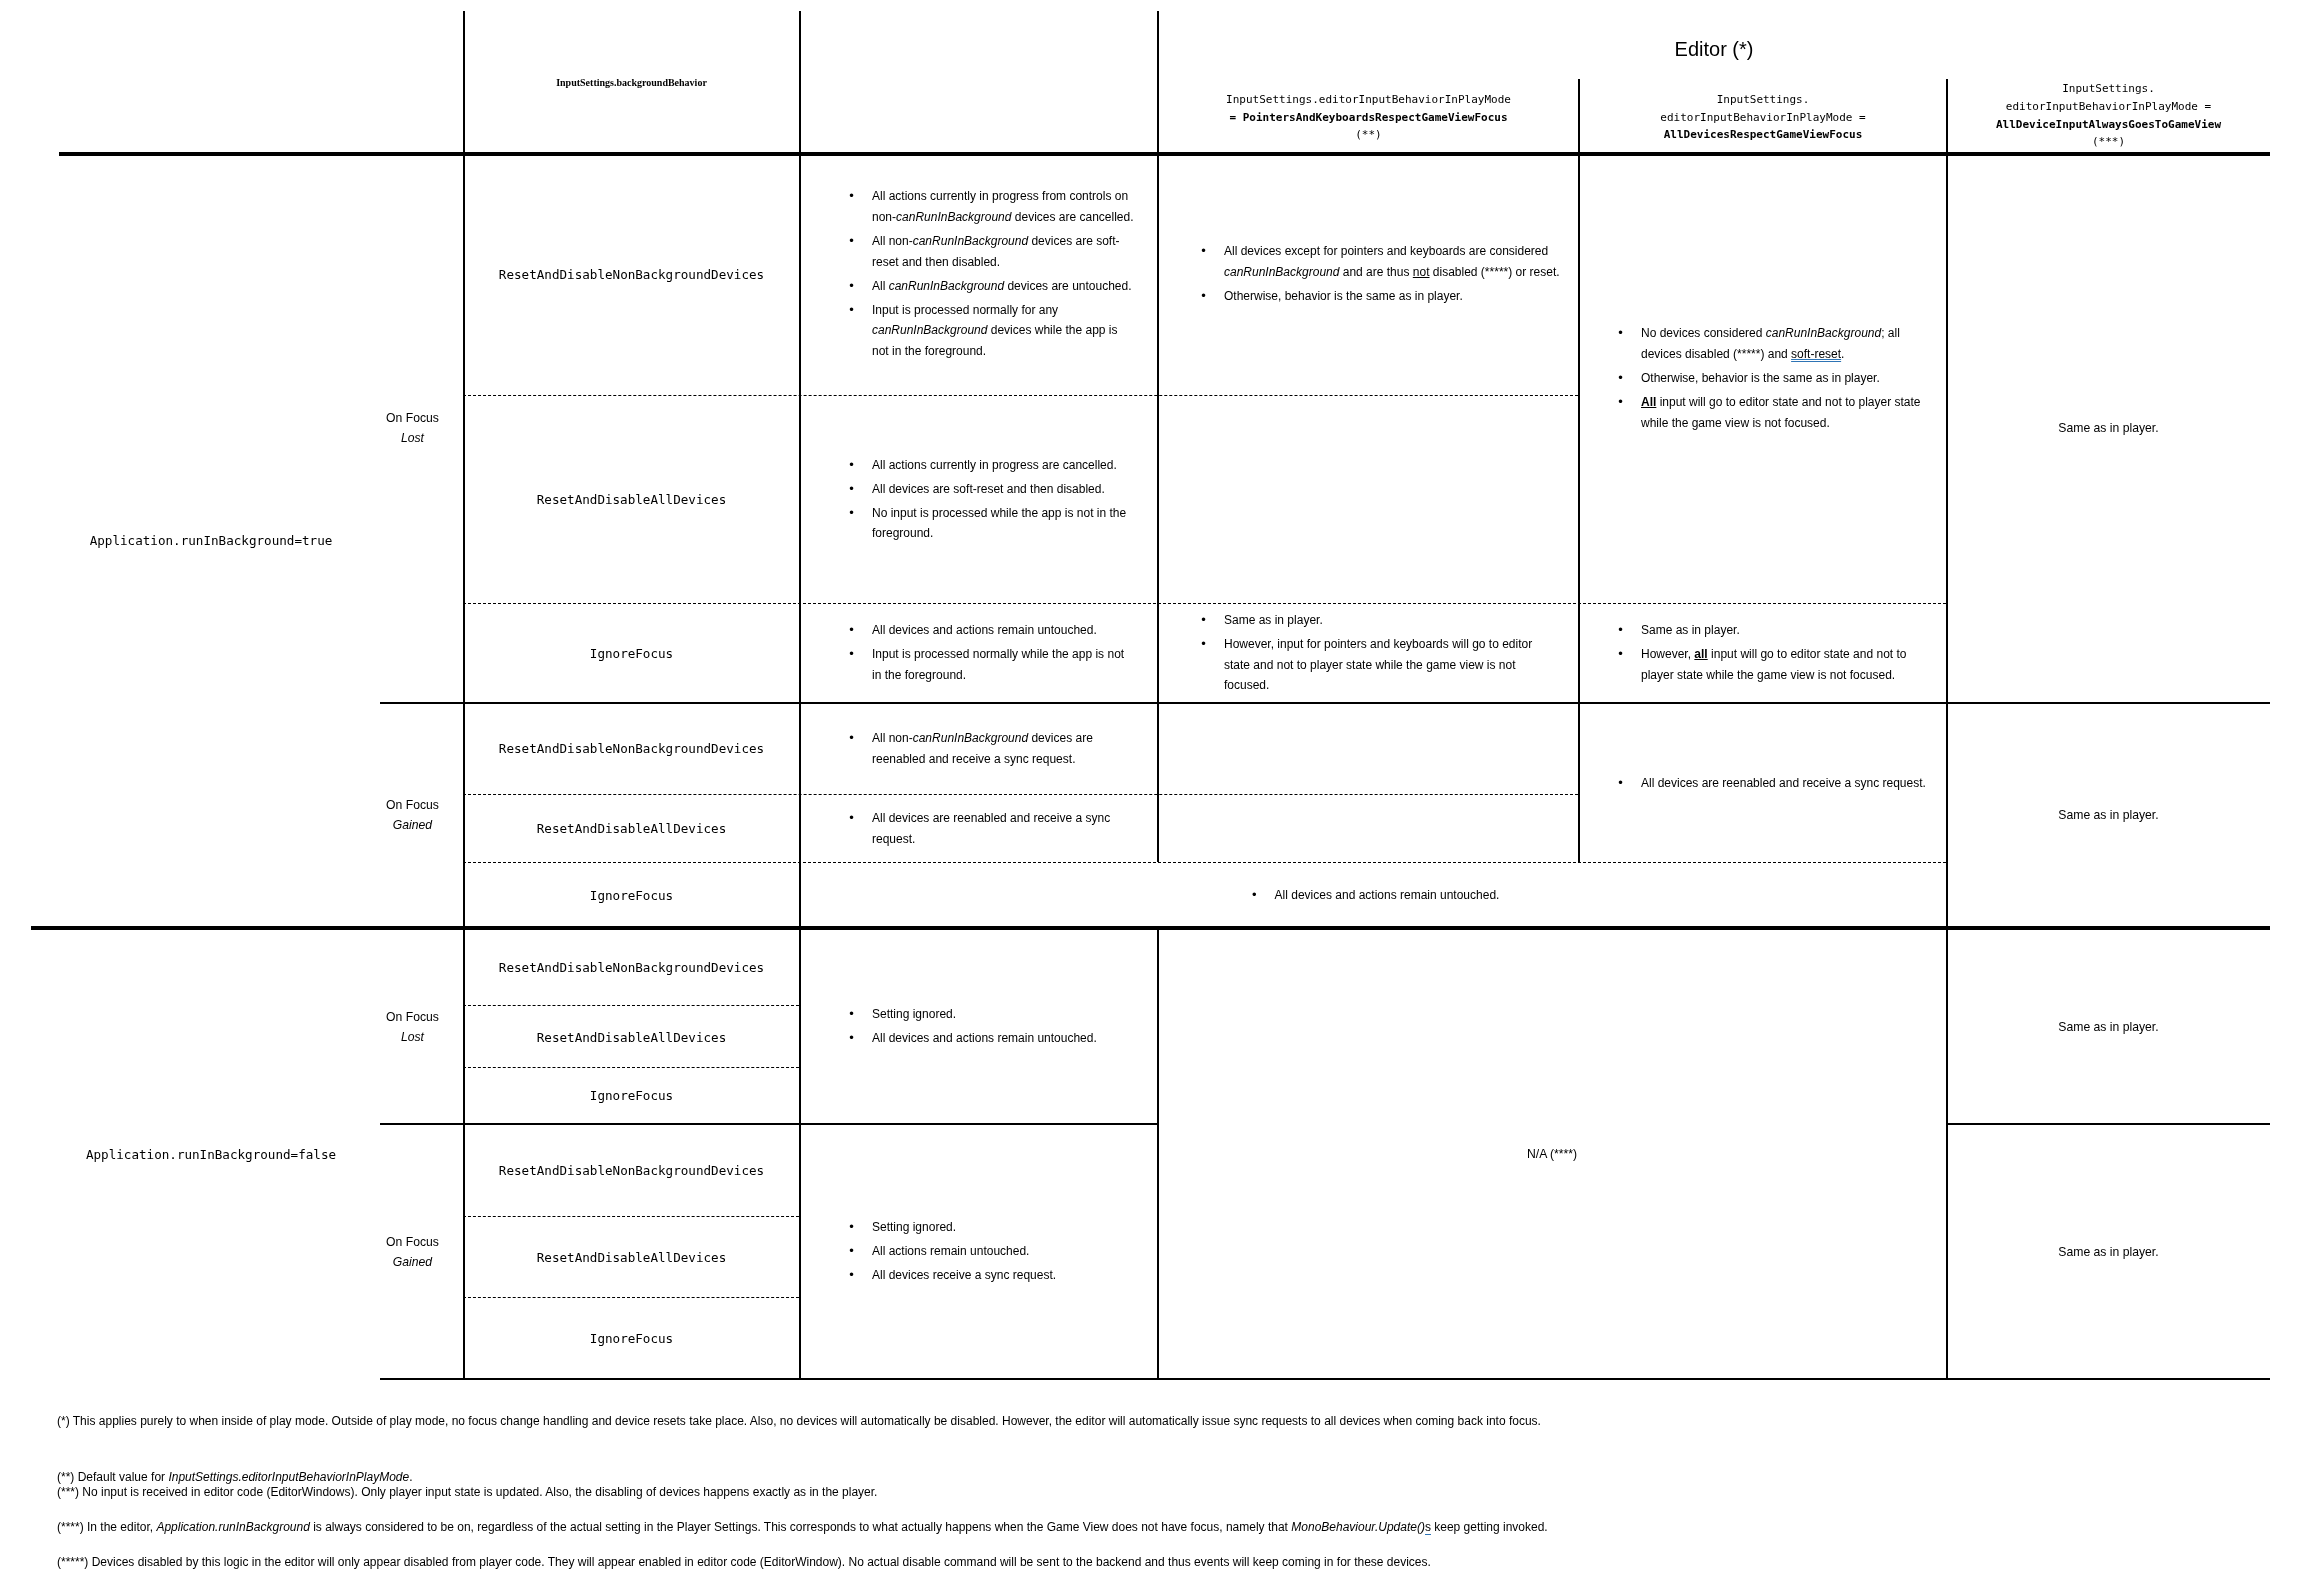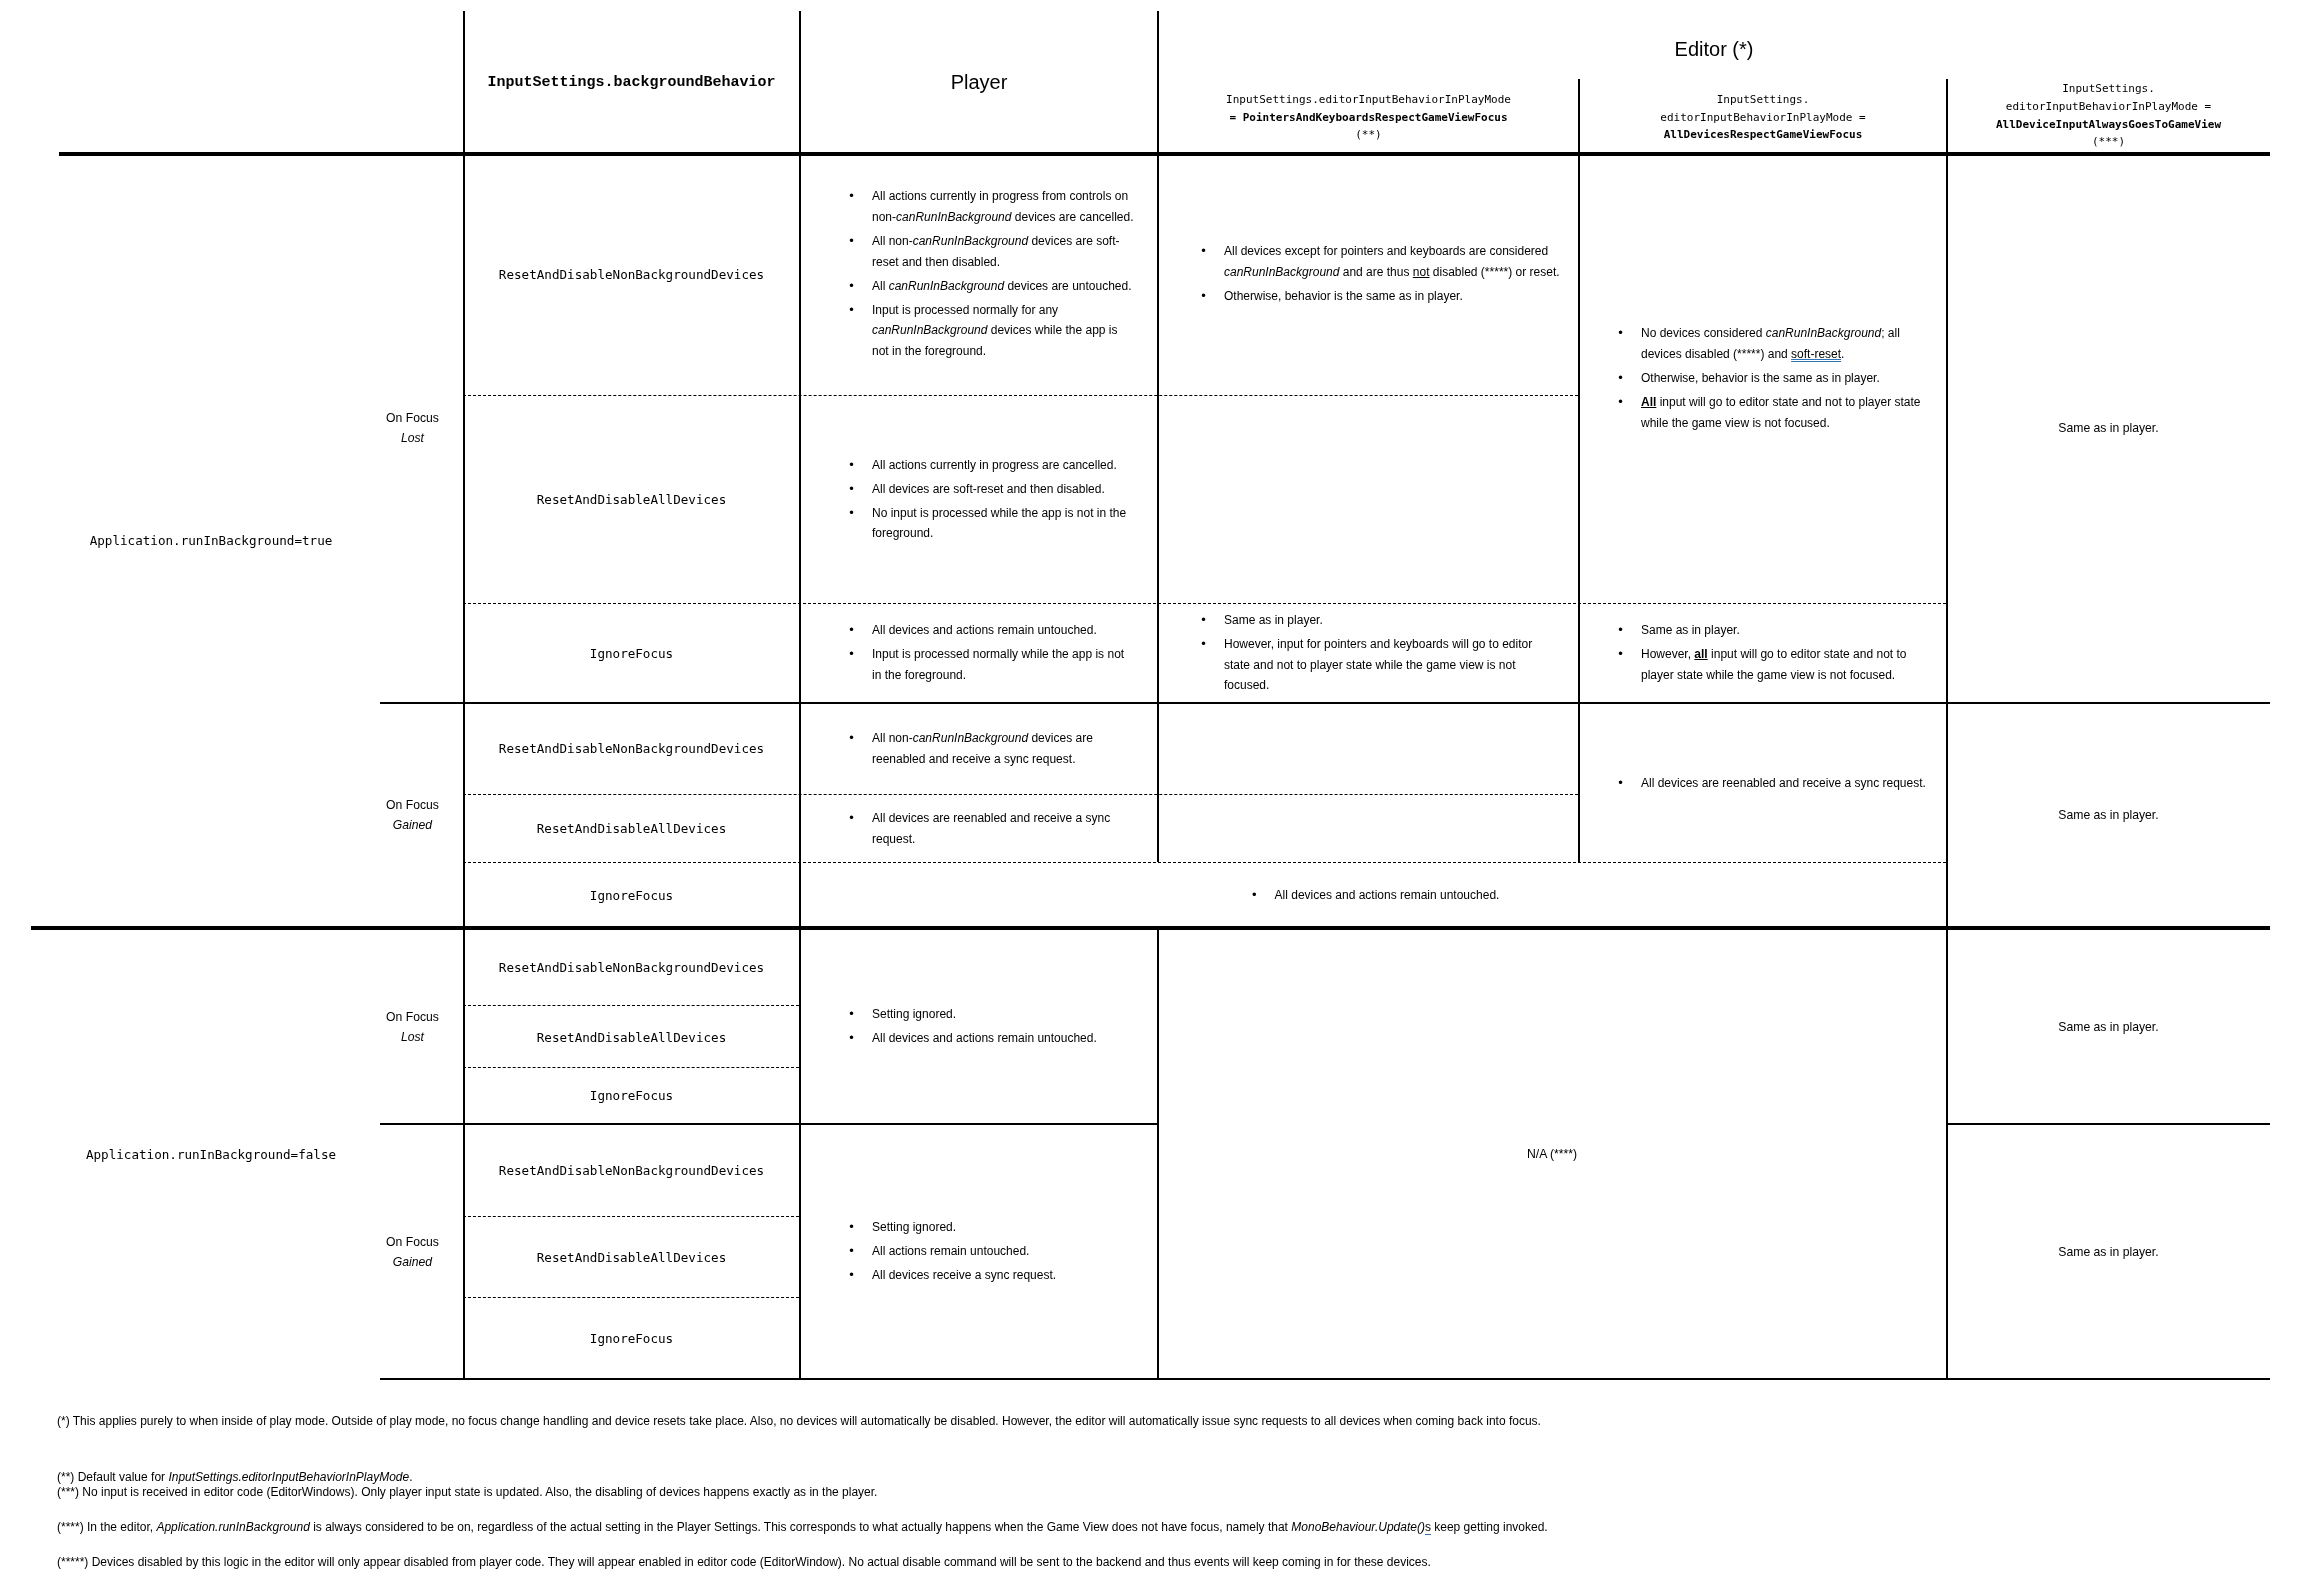--- a/index.html
+++ b/index.html
@@ -7,21 +7,21 @@
         font-family:"Liberation Sans",sans-serif;}
   
   .vl{position:absolute;width:1.5px;background:#000;}
   .hl{position:absolute;height:1.5px;background:#000;}
   .thick{height:3.8px;}
   .dl{position:absolute;height:0;border-top:1.5px dashed #000;}
   
   .cell{position:absolute;display:flex;align-items:center;justify-content:center;
         text-align:center;}
   .mono16{font-family:"DejaVu Sans Mono","Liberation Mono",monospace;font-size:12.6px;}
-  .monob{font-family:Liberation Mono, monospace;font-size:15px;font-weight:bold;}
+  .monob{font-family:Liberation Serif, serif;font-size:10px;font-weight:bold;}
   .hdr21{font-size:20px;}
   .codehdr{position:absolute;display:flex;flex-direction:column;align-items:center;
            justify-content:center;text-align:center;
            font-family:"DejaVu Sans Mono","Liberation Mono",monospace;font-size:11px;line-height:17.6px;}
   .codehdr .b{font-weight:bold;}
   .focuslbl{position:absolute;display:flex;flex-direction:column;align-items:center;
             justify-content:center;text-align:center;font-size:12.2px;line-height:20px;}
   .focuslbl .mode{font-style:italic;}
   .bullets{position:absolute;display:flex;align-items:center;}
   .bullets.ctr{justify-content:center;}
@@ -58,21 +58,20 @@
   <div class="dl" style="left:463px;top:395px;width:1115px;"></div>
   <div class="dl" style="left:463px;top:603px;width:1483px;"></div>
   <div class="dl" style="left:463px;top:794px;width:1115px;"></div>
   <div class="dl" style="left:463px;top:862px;width:1483px;"></div>
   <div class="dl" style="left:463px;top:1005px;width:336px;"></div>
   <div class="dl" style="left:463px;top:1067px;width:336px;"></div>
   <div class="dl" style="left:463px;top:1216px;width:336px;"></div>
   <div class="dl" style="left:463px;top:1297px;width:336px;"></div>
 
   <div class="cell monob" style="left:463px;top:11.4px;width:337px;height:142px;">InputSettings.backgroundBehavior</div>
-  <div class="cell hdr21" style="left:800px;top:11.4px;width:358px;height:142px;">Player</div>
   <div class="cell hdr21" style="left:1158px;top:34px;width:1112px;height:30.5px;">Editor (*)</div>
 
   <div class="codehdr" style="left:1164px;top:81px;width:409px;height:73px;">
     <div>InputSettings.editorInputBehaviorInPlayMode</div>
     <div class="b">= PointersAndKeyboardsRespectGameViewFocus</div>
     <div>(**)</div>
   </div>
   <div class="codehdr" style="left:1586px;top:81px;width:354px;height:73px;">
     <div>InputSettings.</div>
     <div>editorInputBehaviorInPlayMode =</div>

